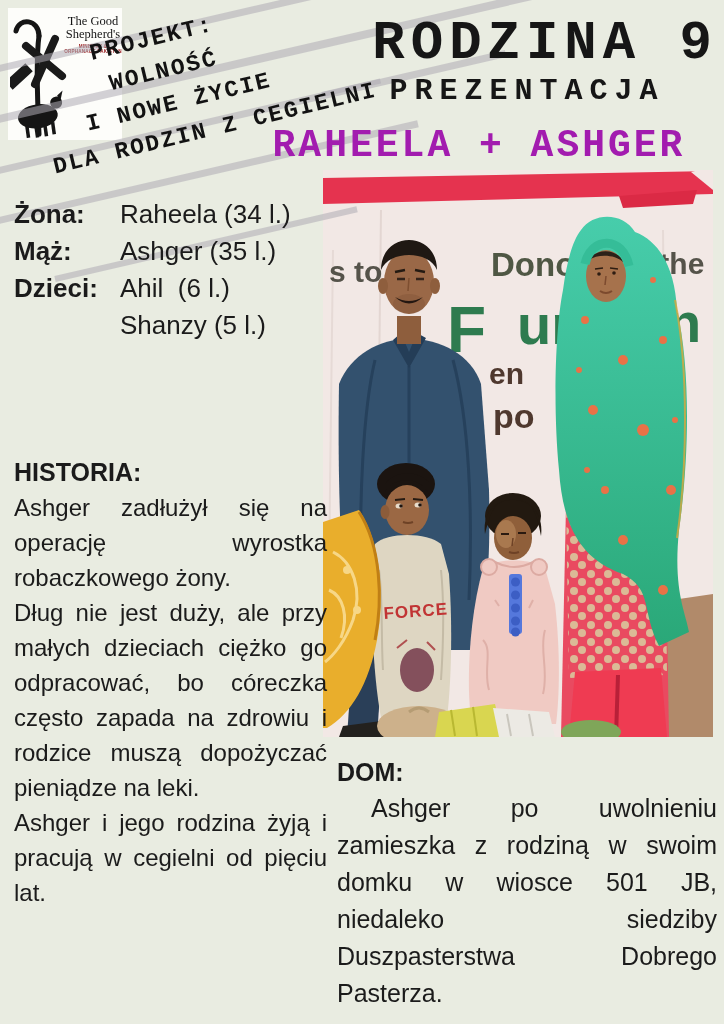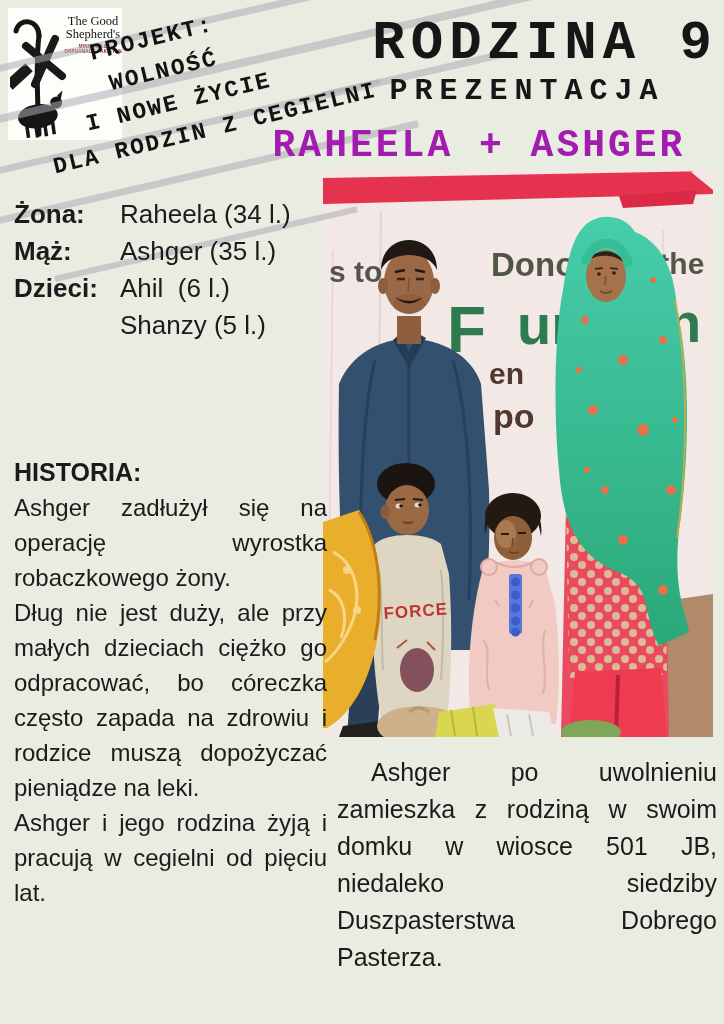--- a/index.html
+++ b/index.html
@@ -299,16 +299,17 @@
         <path d="M116,542 L172,534 L180,567 L112,567 Z" fill="#d9d650"></path>
         <path d="M128,540 L132,566 M150,537 L154,566" stroke="#b9b832" stroke-width="2" fill="none"></path>
         <path d="M170,538 L226,542 L232,567 L176,567 Z" fill="#eceae4"></path>
         <path d="M184,544 L188,566 M206,544 L210,566" stroke="#c9c6bd" stroke-width="2" fill="none"></path>
         <ellipse cx="268" cy="562" rx="30" ry="12" fill="#7fa659"></ellipse>
       </g>
     </svg>
   </div>
 
   <div class="dom">
+    <div class="sec-head">DOM:</div>
     <p>Ashger po uwolnieniu zamieszka z rodziną w swoim domku w wiosce 501 JB, niedaleko siedziby Duszpasterstwa Dobrego Pasterza.</p>
   </div>
 
 </div>
 
 </body></html>

